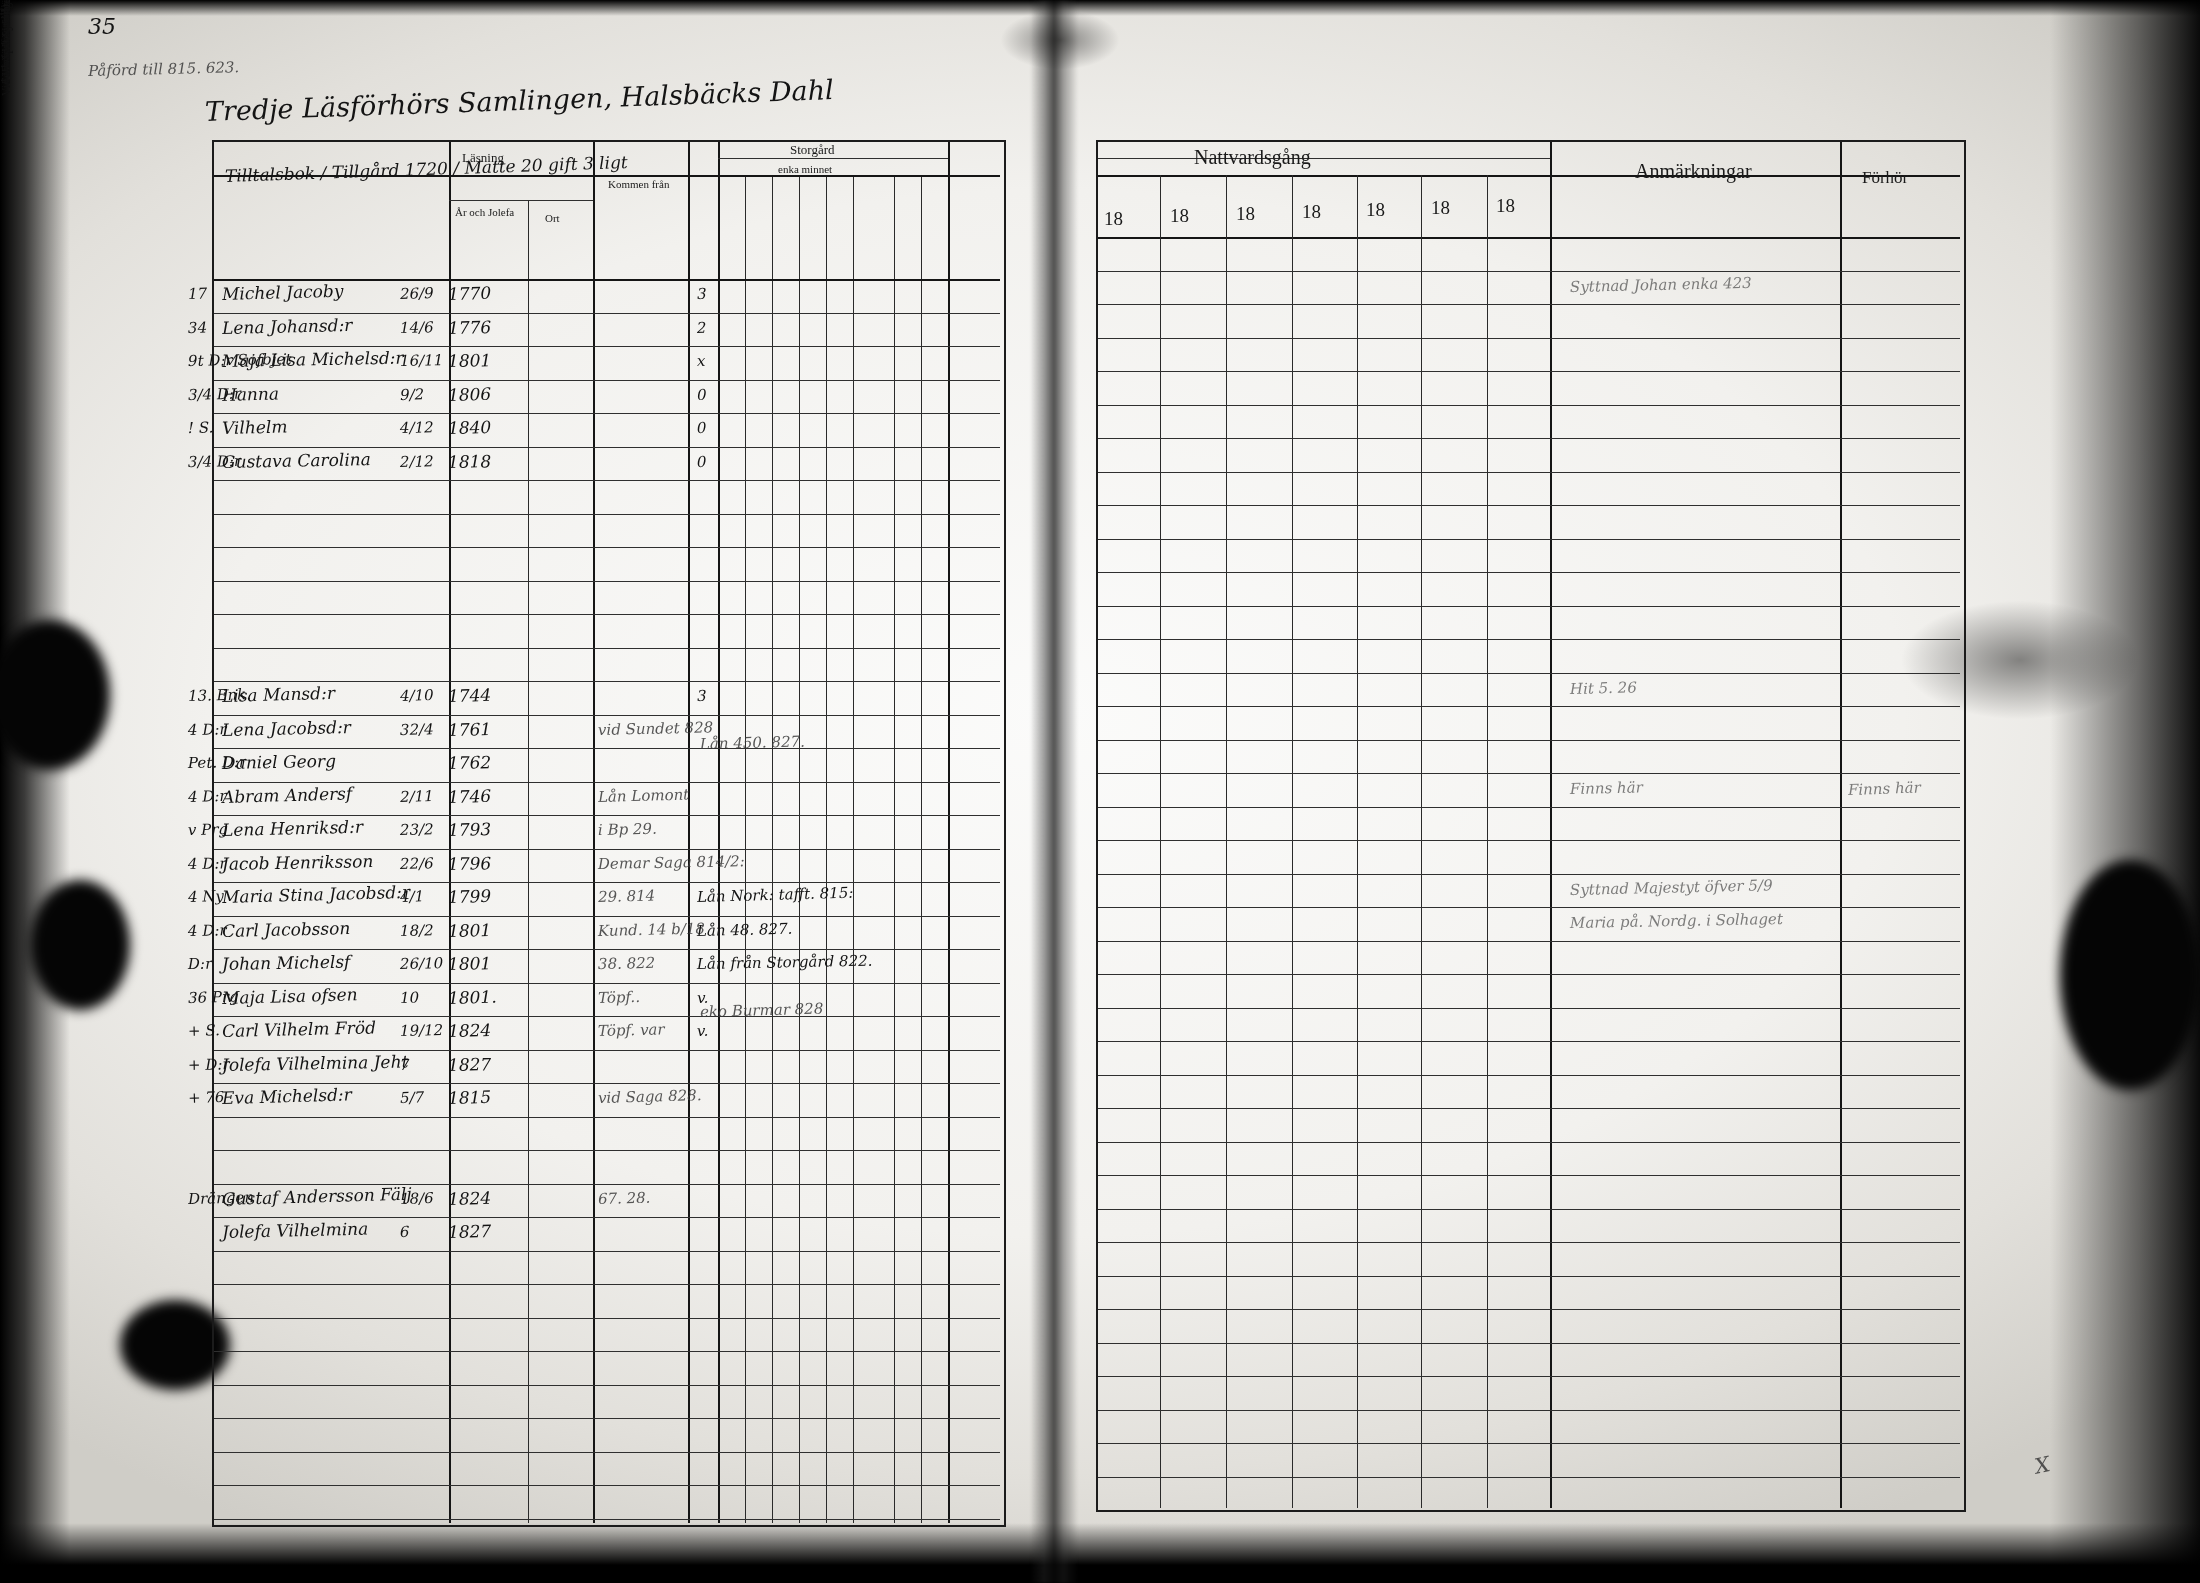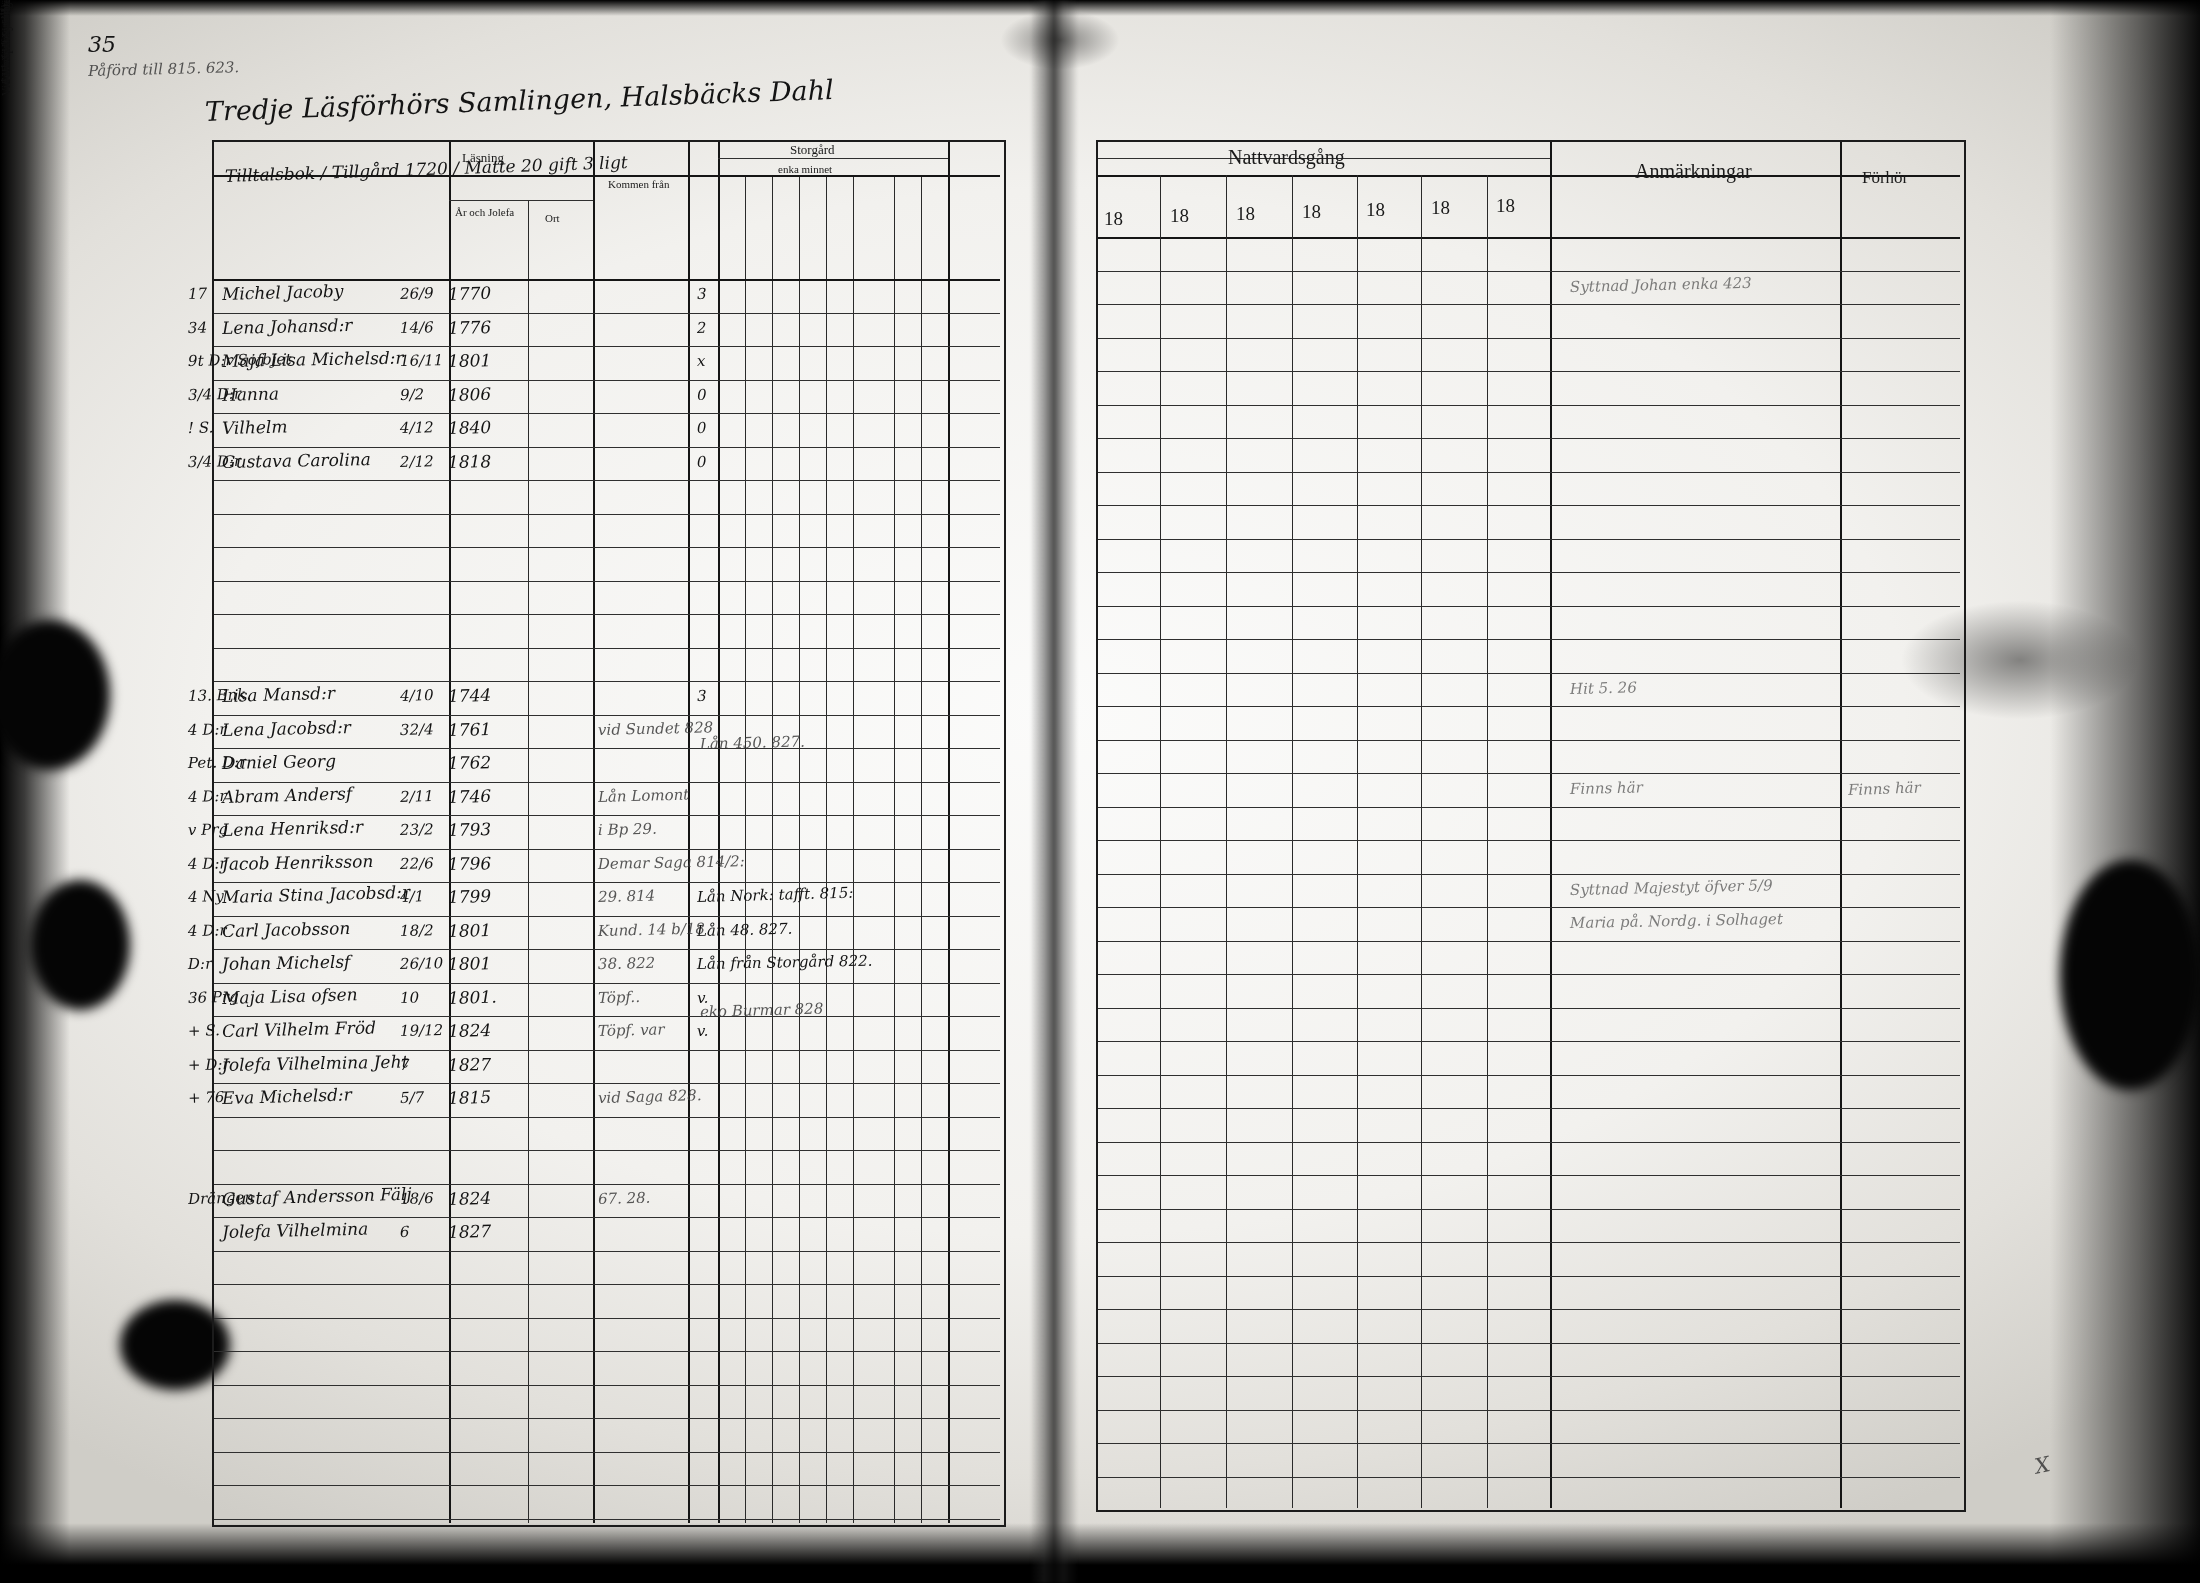--- a/index.html
+++ b/index.html
@@ -59,21 +59,21 @@
     white-space:nowrap;
     transform-origin:left center;
   }
   .hw.s{font-size:15px;}
   .hw.m{font-size:17px;}
   .hw.l{font-size:21px;}
   .hw.xl{font-size:27px;}
   .hw.faint{color:#3a3a3a;opacity:.85;}
   .hw.vfaint{color:#4a4a4a;opacity:.7;}
   .eighteen{position:absolute;font-family:"Liberation Serif",serif;font-size:19px;color:#191919;}
-  .pagenum{position:absolute;font-family:"DejaVu Serif",serif;font-style:italic;font-size:22px;color:#151515;margin-top:18px;}
+  .pagenum{position:absolute;font-family:"DejaVu Serif",serif;font-style:italic;font-size:22px;color:#151515;}
 </style>
 </head>
 <body>
 
 <div id="page">
   <div class="paper"></div>
 
   <div class="edge-left"></div>
   <div class="edge-right"></div>
   <div class="edge-top"></div>
@@ -137,21 +137,21 @@
   <div class="hline thick" style="left:1098px;top:237px;width:862px;"></div>
   <div class="vline thick" style="left:1550px;top:142px;height:1366px;"></div>
   <div class="vline thick" style="left:1840px;top:142px;height:1366px;"></div>
   <div class="vline" style="left:1160px;top:175px;height:1333px;"></div>
   <div class="vline" style="left:1226px;top:175px;height:1333px;"></div>
   <div class="vline" style="left:1292px;top:175px;height:1333px;"></div>
   <div class="vline" style="left:1357px;top:175px;height:1333px;"></div>
   <div class="vline" style="left:1421px;top:175px;height:1333px;"></div>
   <div class="vline" style="left:1487px;top:175px;height:1333px;"></div>
 
-  <div class="lbl" style="left:1228px;top:146px;font-size:20px;">Nattvardsgång</div>
+  <div class="lbl" style="left:1194px;top:146px;font-size:20px;">Nattvardsgång</div>
   <div class="lbl" style="left:1635px;top:160px;font-size:20px;">Anmärkningar</div>
   <div class="lbl" style="left:1862px;top:168px;font-size:17px;">Förhör</div>
 
   <div class="eighteen" style="left:1104px;top:208px;">18</div>
   <div class="eighteen" style="left:1170px;top:205px;">18</div>
   <div class="eighteen" style="left:1236px;top:203px;">18</div>
   <div class="eighteen" style="left:1302px;top:201px;">18</div>
   <div class="eighteen" style="left:1366px;top:199px;">18</div>
   <div class="eighteen" style="left:1431px;top:197px;">18</div>
   <div class="eighteen" style="left:1496px;top:195px;">18</div>

